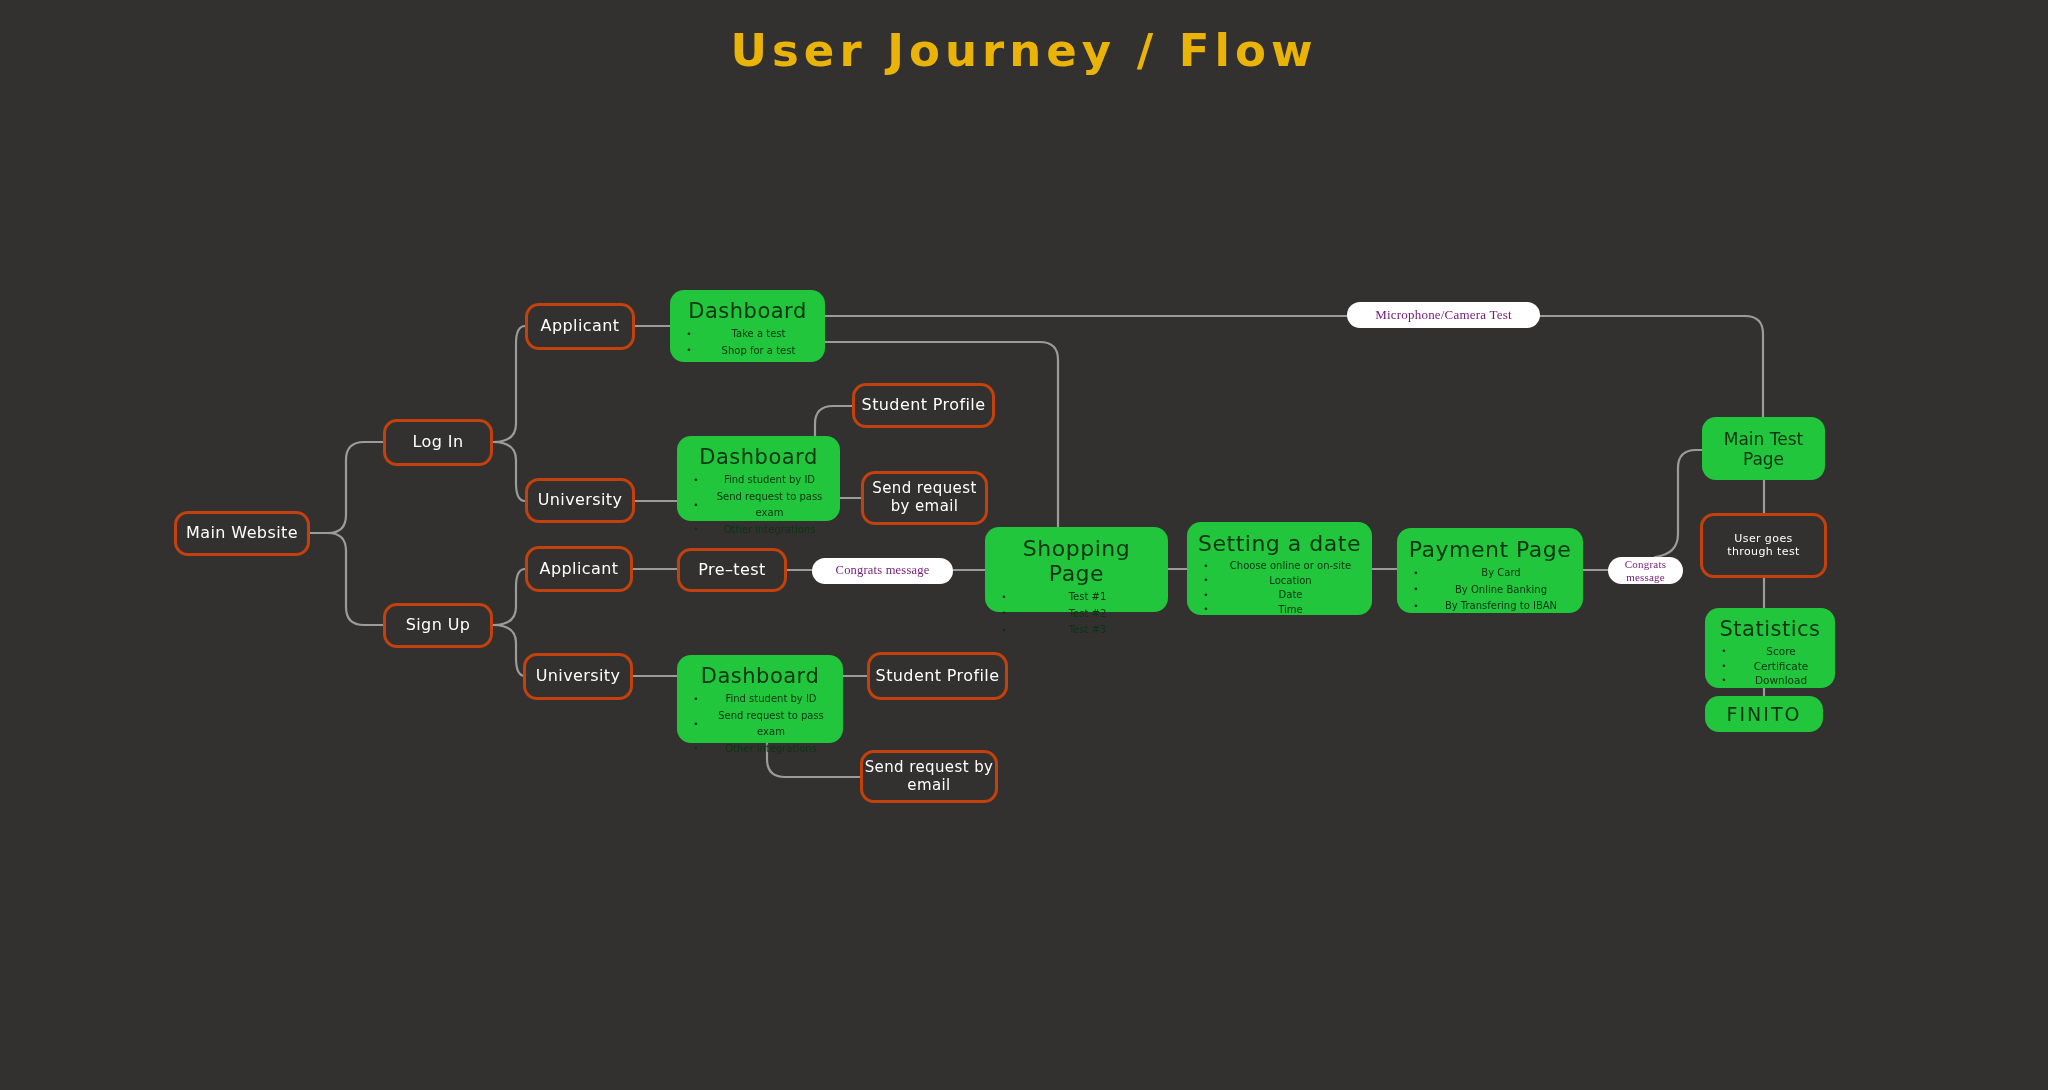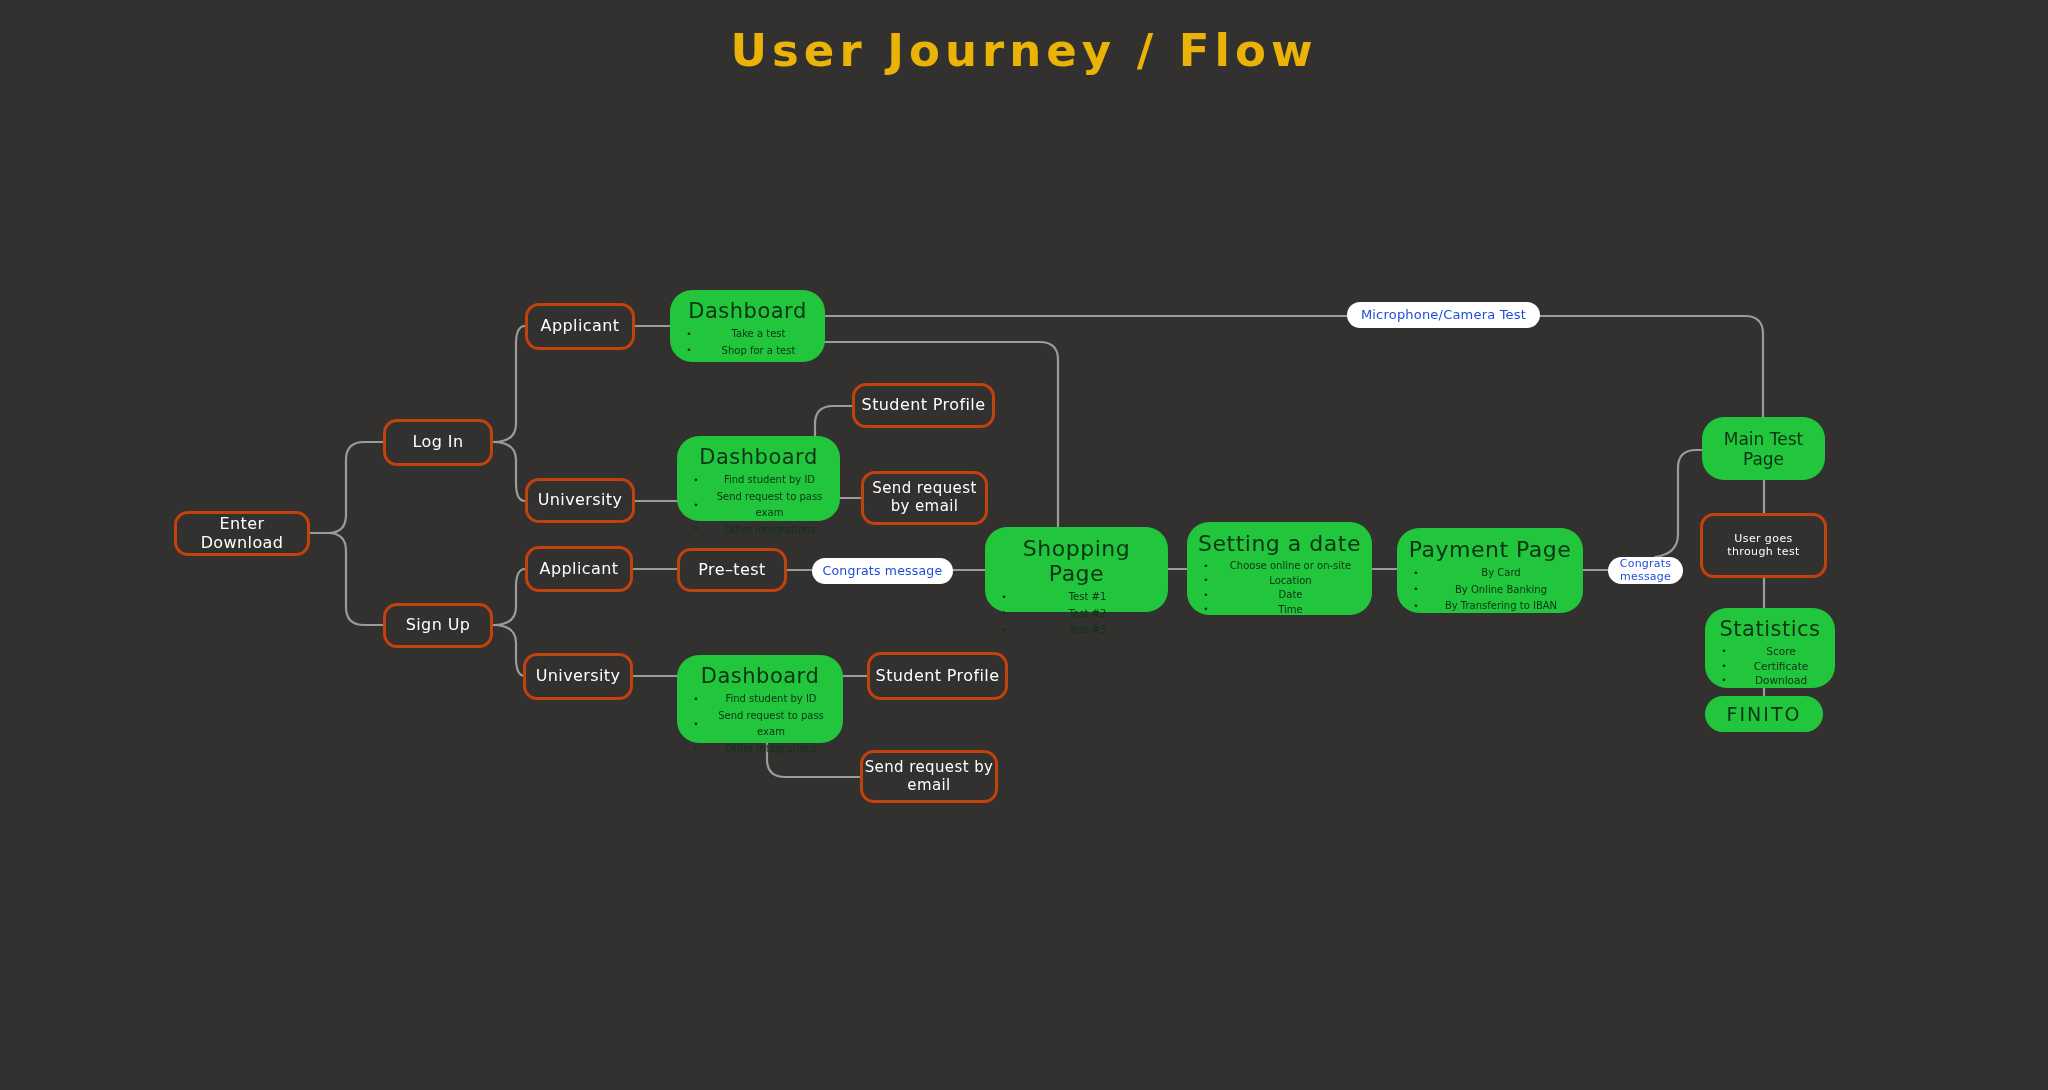--- a/index.html
+++ b/index.html
@@ -15,35 +15,35 @@
   svg.edges path{fill:none;stroke:#9b9b9b;stroke-width:2.2;stroke-linecap:round;}
   .node{
     position:absolute;z-index:2;box-sizing:border-box;
     display:flex;align-items:center;justify-content:center;text-align:center;
   }
   .outline{
     background:#333130;border:3px solid #c2410c;border-radius:14px;
     color:#ffffff;font-size:16px;letter-spacing:.4px;line-height:1.18;
   }
   .green{
-    background:#22c63c;border-radius:22px;color:#0c3414;
+    background:#22c63c;border-radius:14px;color:#0c3414;
     display:block;padding:7px 8px;
   }
   .green .heading{
     font-size:21px;letter-spacing:.5px;text-align:center;margin:2px 0 3px 0;
   }
   .green ul{list-style:none;margin:0;padding:0;}
   .green li{
     display:grid;grid-template-columns:22px 1fr;align-items:center;
     font-size:10px;line-height:1.65;color:#0c3414;text-align:center;
   }
   .green li::before{content:"•";font-size:9px;text-align:center;color:#0c3414;}
   .white-pill{
-    background:#ffffff;border-radius:14px;color:#1d4ed8;
-    font-size:12.5px;line-height:1.1;letter-spacing:.2px;
+    background:#ffffff;border-radius:14px;color:#701a75;
+    font-size:12.5px;line-height:1.1;letter-spacing:.2px;font-family:Liberation Serif, serif;
   }
   .big-label{font-size:17px;}
   .finito-label{font-size:19px;letter-spacing:2px;}
   .tight{padding:0 24px;}
 </style>
 </head>
 <body>
 
 <div class="canvas">
 
@@ -72,21 +72,21 @@
     <path d="M1655,557 Q1678,554 1678,534 V468 Q1678,450 1696,450 H1702"></path>
     <path d="M1764,480 V513"></path>
     <path d="M1764,578 V608"></path>
     <path d="M1764,688 V712"></path>
     <path d="M633,676 H677"></path>
     <path d="M843,676 H867"></path>
     <path d="M767,743 V759 Q767,777 785,777 H860"></path>
   </svg>
 
   <div class="node outline" style="left:174px;top:511px;width:136px;height:45px;">
-    <span>Enter Download</span>
+    <span>Main Website</span>
   </div>
 
   <div class="node outline" style="left:383px;top:419px;width:110px;height:47px;">
     <span>Log In</span>
   </div>
   <div class="node outline" style="left:383px;top:603px;width:110px;height:45px;">
     <span>Sign Up</span>
   </div>
 
   <div class="node outline" style="left:525px;top:303px;width:110px;height:47px;">

